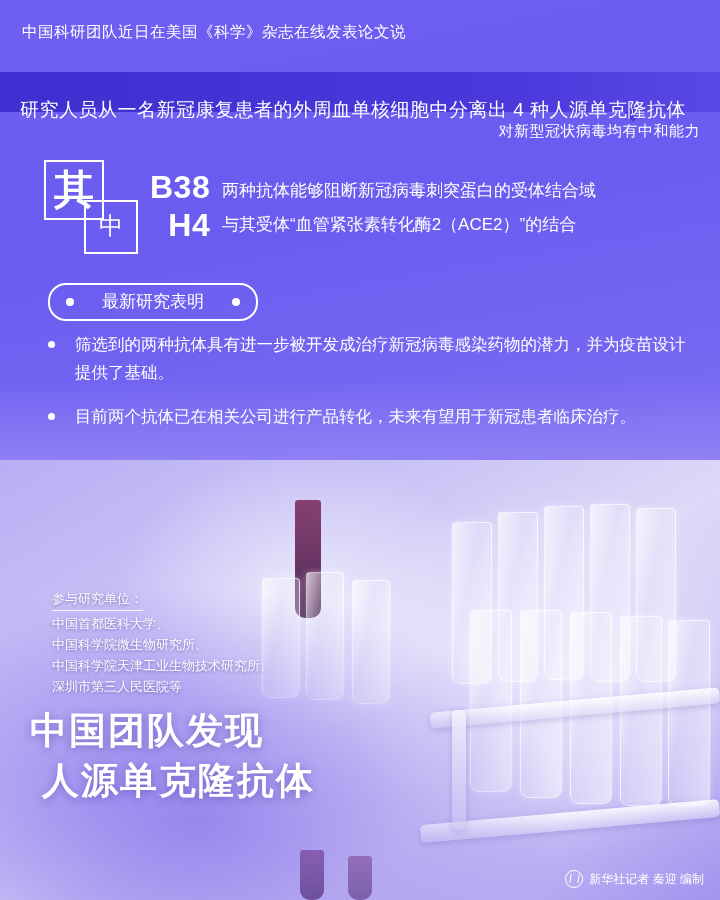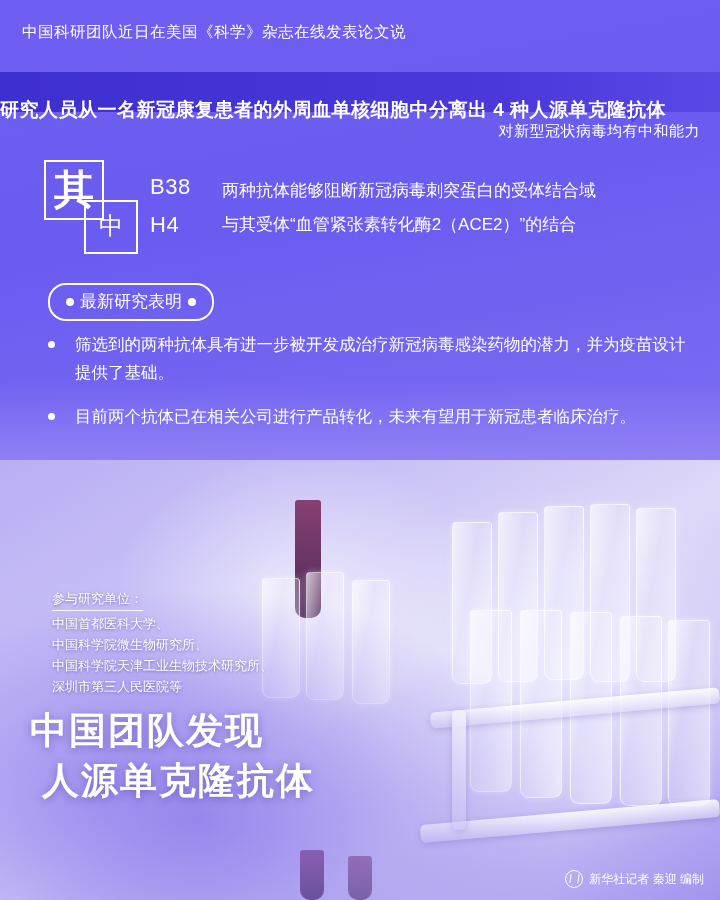--- a/index.html
+++ b/index.html
@@ -81,22 +81,23 @@
     left: 0; top: 72px;
     width: 720px;
     height: 40px;
     background: linear-gradient(to right, #3e2fd0 0%, #4a38db 70%, #5a48e6 100%);
     display: flex;
     align-items: center;
   }
   .headline {
     color: #ffffff;
     font-size: 19px;
-    font-weight: bold;
+    font-weight: normal;
     letter-spacing: 0.5px;
+    padding-left: 20px;
     margin-top: 36px;
   }
   .subline {
     position: absolute;
     right: 20px; top: 122px;
     color: #ffffff;
     font-size: 15px;
     letter-spacing: 0.5px;
   }
   .tick {
@@ -131,24 +132,25 @@
     border: 2px solid #ffffff;
     color: #ffffff;
     font-size: 24px;
     line-height: 48px;
     text-align: center;
   }
   .codes {
     position: absolute;
     left: 150px; top: 168px;
     color: #ffffff;
-    font-weight: normal;
-    font-size: 22px;
+    font-weight: bold;
+    font-size: 32px;
     line-height: 38px;
     letter-spacing: 0.5px;
+    text-align: right;
   }
   .desc {
     position: absolute;
     left: 222px; top: 174px;
     width: 480px;
     color: #ffffff;
     font-size: 17px;
     line-height: 34px;
   }
   
@@ -157,21 +159,21 @@
     left: 48px; top: 283px;
     height: 34px;
     padding: 0 16px;
     border: 2px solid #ffffff;
     border-radius: 18px;
     color: #ffffff;
     font-size: 17px;
     line-height: 32px;
     display: flex;
     align-items: center;
-    gap: 6px;
+    gap: 28px;
   }
   .pill .dot {
     width: 8px; height: 8px;
     border-radius: 50%;
     background: #ffffff;
     display: inline-block;
   }
   .bullets {
     position: absolute;
     left: 48px; top: 330px;

